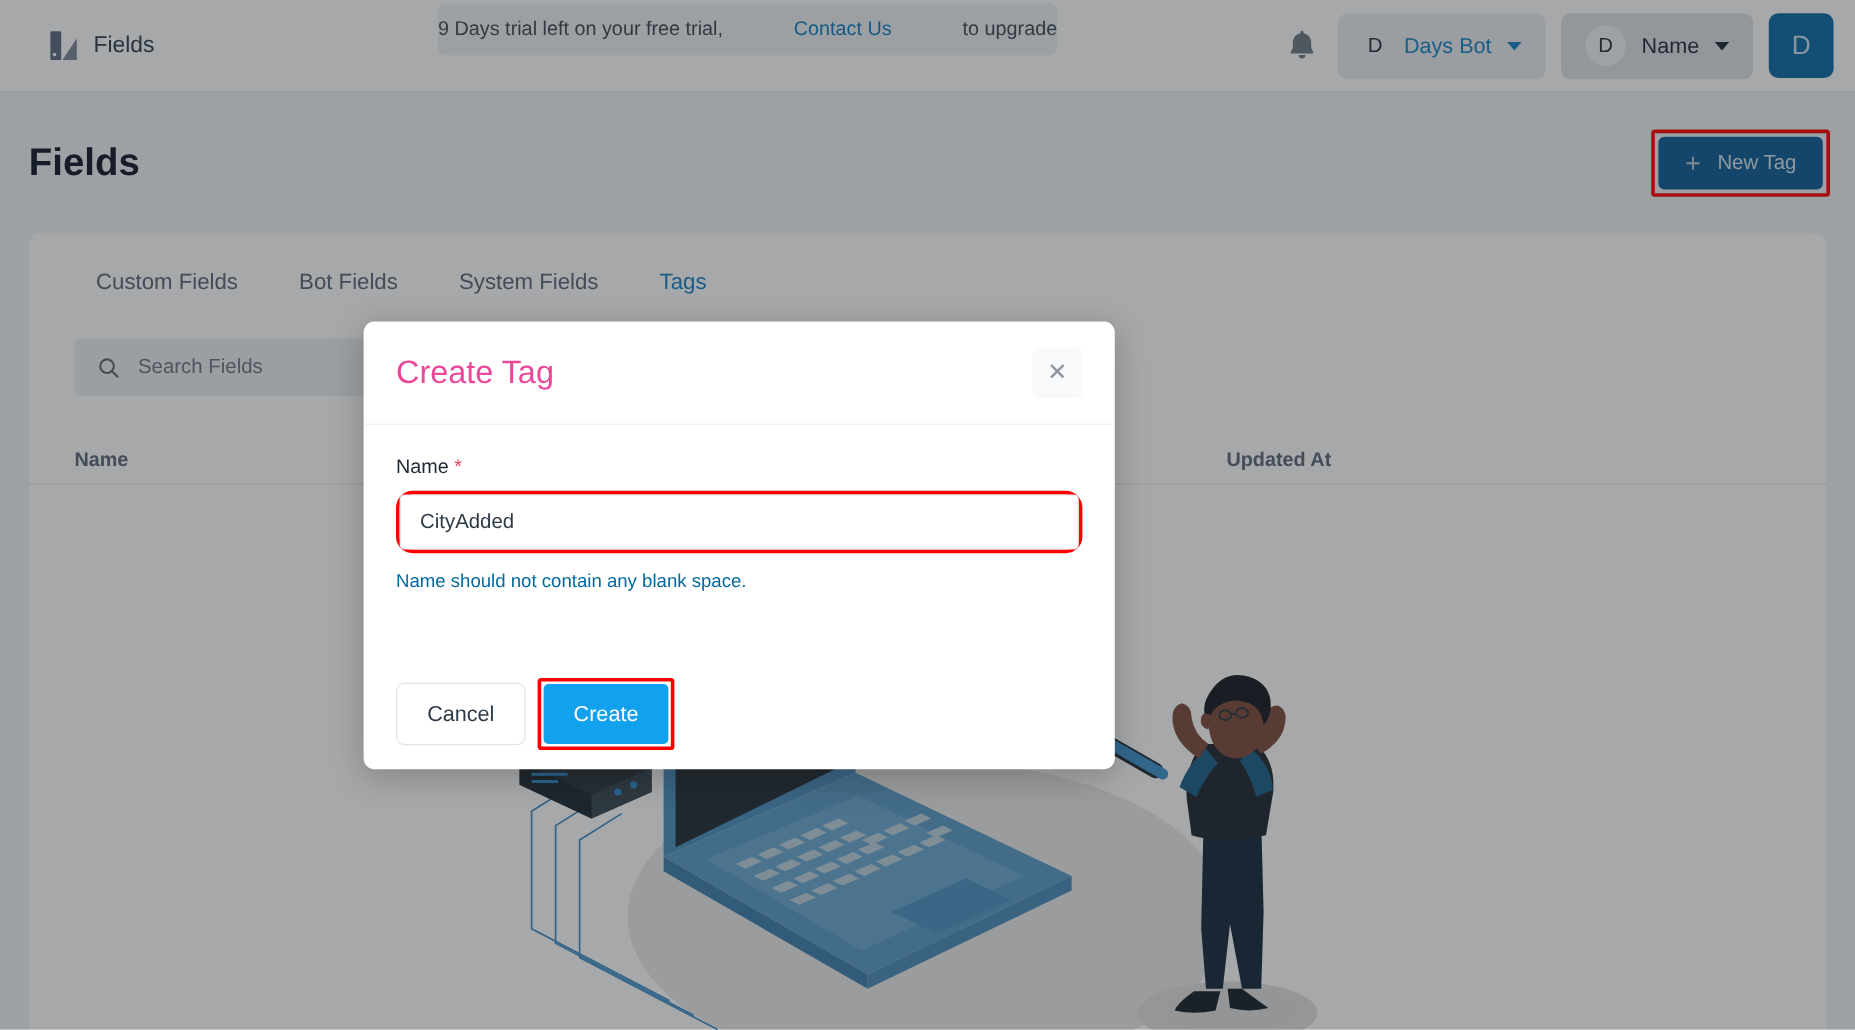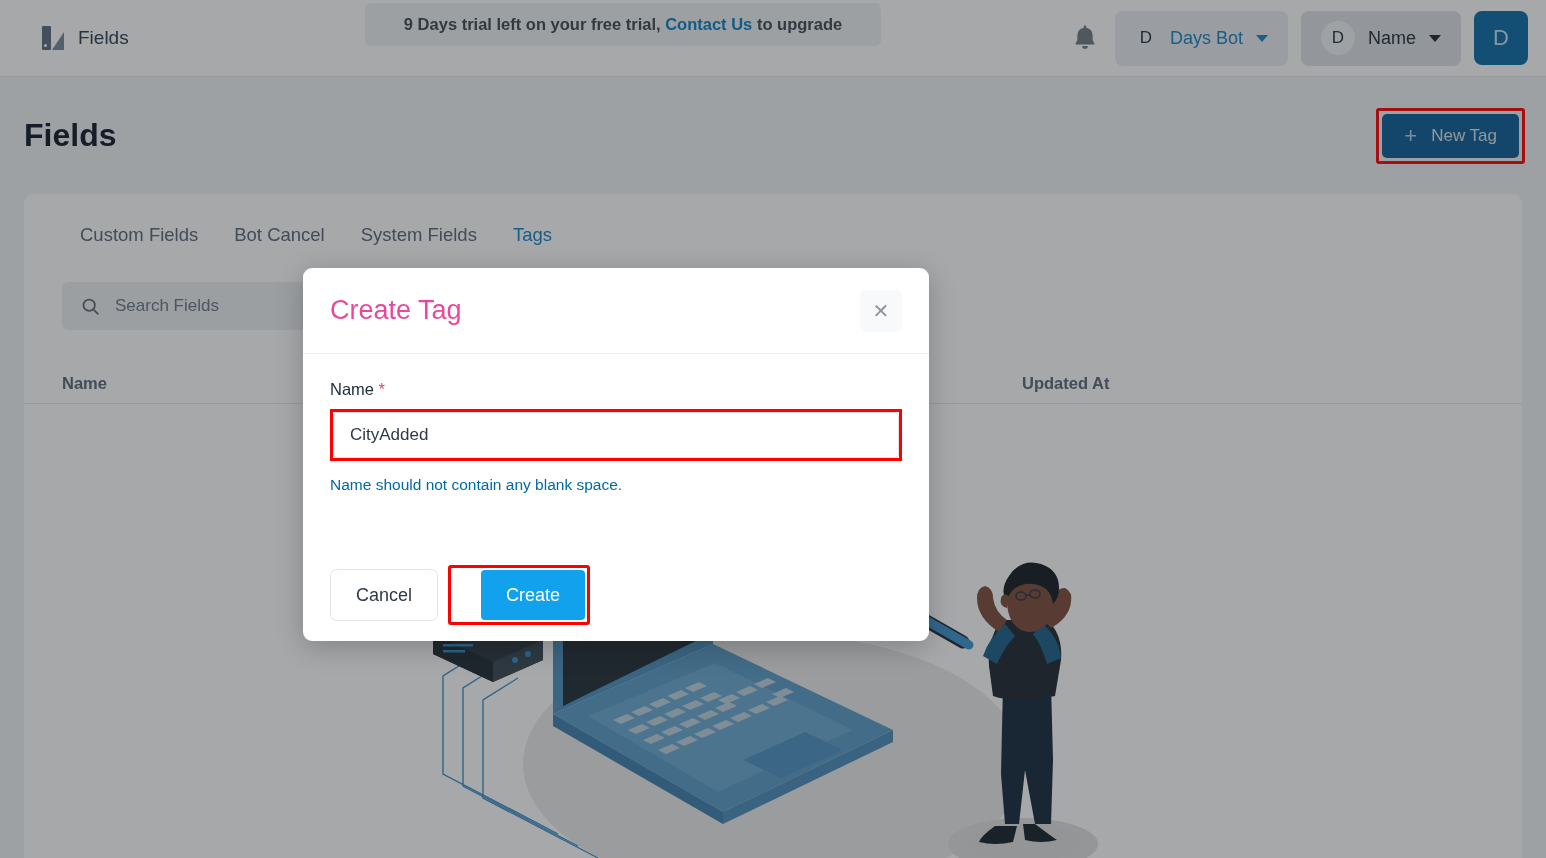--- a/index.html
+++ b/index.html
@@ -39,22 +39,22 @@
     width: 0; height: 0;
     border-left: 12px solid transparent;
     border-bottom: 18px solid #7b8699;
   }
   .brand-text { font-size: 19px; color: #2c3e50; }
 
   .trial {
     position: absolute; left: 365px; top: 3px;
     width: 516px; height: 43px;
     background: #eef2f6; border-radius: 6px;
-    display: flex; align-items: center; justify-content: center;
-    font-size: 16.5px; color: #3d4852; white-space: nowrap; font-weight: bold;
+    display: flex; align-items: center; justify-content: space-between;
+    font-size: 16.5px; color: #3d4852; white-space: nowrap;
   }
   .trial a { color: #0d7ec4; text-decoration: none; }
 
   .topright {
     margin-left: auto; display: flex; align-items: center;
     gap: 13px; padding-right: 18px;
   }
   .bell { width: 34px; height: 34px; position: relative; opacity: .85; }
   .bell svg { display: block; }
 
@@ -104,21 +104,21 @@
     font-size: 17px; font-family: inherit; cursor: pointer;
   }
   .plus { font-size: 22px; line-height: 1; color: #b9cddd; }
 
   
   .card {
     position: absolute; left: 24px; top: 194px;
     width: 1498px; height: 700px;
     background: #ffffff; border-radius: 10px;
   }
-  .tabs { display: flex; gap: 0; padding: 30px 38px 0 38px; }
+  .tabs { display: flex; gap: 15px; padding: 30px 38px 0 38px; }
   .tab {
     font-size: 18.5px; color: #5a6679; padding: 0 18px 20px 18px; cursor: pointer;
   }
   .tab.active { color: #1682c5; }
 
   .searchbox {
     margin: 16px 0 0 38px; width: 330px; height: 48px;
     background: #eef0f3; border-radius: 6px;
     display: flex; align-items: center; gap: 14px; padding: 0 18px;
   }
@@ -168,21 +168,21 @@
     margin-left: auto; width: 42px; height: 42px;
     border-radius: 6px; background: #f7f9fb; border: none;
     display: flex; align-items: center; justify-content: center;
     font-size: 20px; color: #8d959f; cursor: pointer; font-family: inherit;
   }
   .modal-body { padding: 26px 27px 0 27px; }
   .field-label { font-size: 16.5px; color: #1f2a37; }
   .req { color: #e8415f; }
   .input-hl {
     margin-top: 10px;
-    border: 3px solid #ff0000; border-radius: 0; padding: 0;
+    border: 3px solid #ff0000; border-radius: 14px; padding: 0;
   }
   .name-input {
     display: block; width: 100%; height: 46px;
     border: 1px solid #dfe3e8; border-radius: 4px;
     padding: 0 16px; font-family: inherit; font-size: 17px; color: #2d3a47;
     outline: none;
   }
   .hint { margin-top: 15px; font-size: 15.5px; color: #0369a1; }
 
   .modal-foot {
@@ -192,21 +192,21 @@
   }
   .btn-cancel {
     height: 52px; min-width: 108px; padding: 0 22px;
     background: #fff; border: 1px solid #e0e4e9; border-radius: 7px;
     font-family: inherit; font-size: 18px; color: #2e3a48; cursor: pointer;
   }
   .create-hl { border: 3px solid #ff0000; border-radius: 3px; padding: 2px; }
   .btn-create {
     height: 50px; min-width: 104px; padding: 0 22px;
     background: #11a1ed; border: none; border-radius: 4px;
-    font-family: inherit; font-size: 18px; color: #ffffff; cursor: pointer; margin-left: 28px;
+    font-family: inherit; font-size: 18px; color: #ffffff; cursor: pointer;
   }
 </style>
 </head>
 <body>
 
 <div id="page">
 
   <div class="topbar">
     <div class="brand">
       <span class="brand-icon">
@@ -252,21 +252,21 @@
       <button class="newtag">
         <span class="plus">+</span>
         <span>New Tag</span>
       </button>
     </div>
   </div>
 
   <div class="card">
     <div class="tabs">
       <div class="tab">Custom Fields</div>
-      <div class="tab">Bot Cancel</div>
+      <div class="tab">Bot Fields</div>
       <div class="tab">System Fields</div>
       <div class="tab active">Tags</div>
     </div>
 
     <div class="searchbox">
       <span class="mag">
         <svg width="21" height="21" viewBox="0 0 24 24" fill="none" stroke="#5d6775" stroke-width="2">
           <circle cx="10.5" cy="10.5" r="6.5"></circle>
             <line x1="15.5" y1="15.5" x2="21" y2="21"></line>
         </svg>

